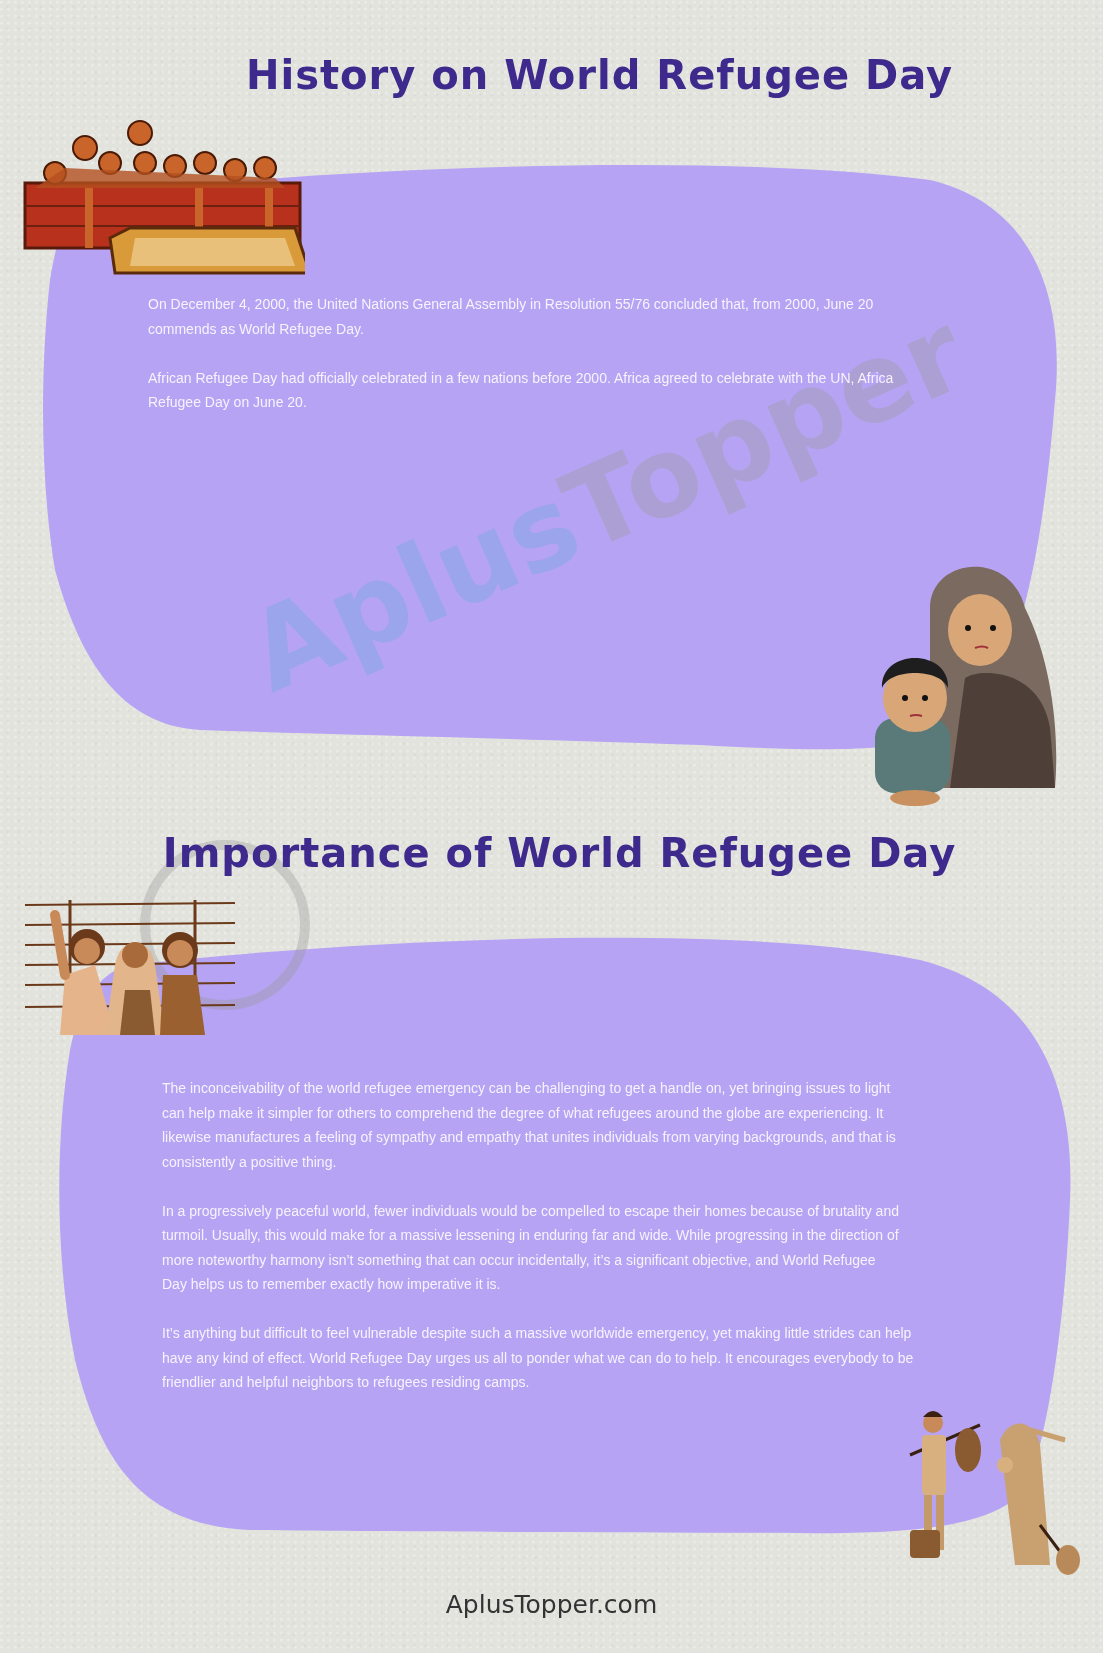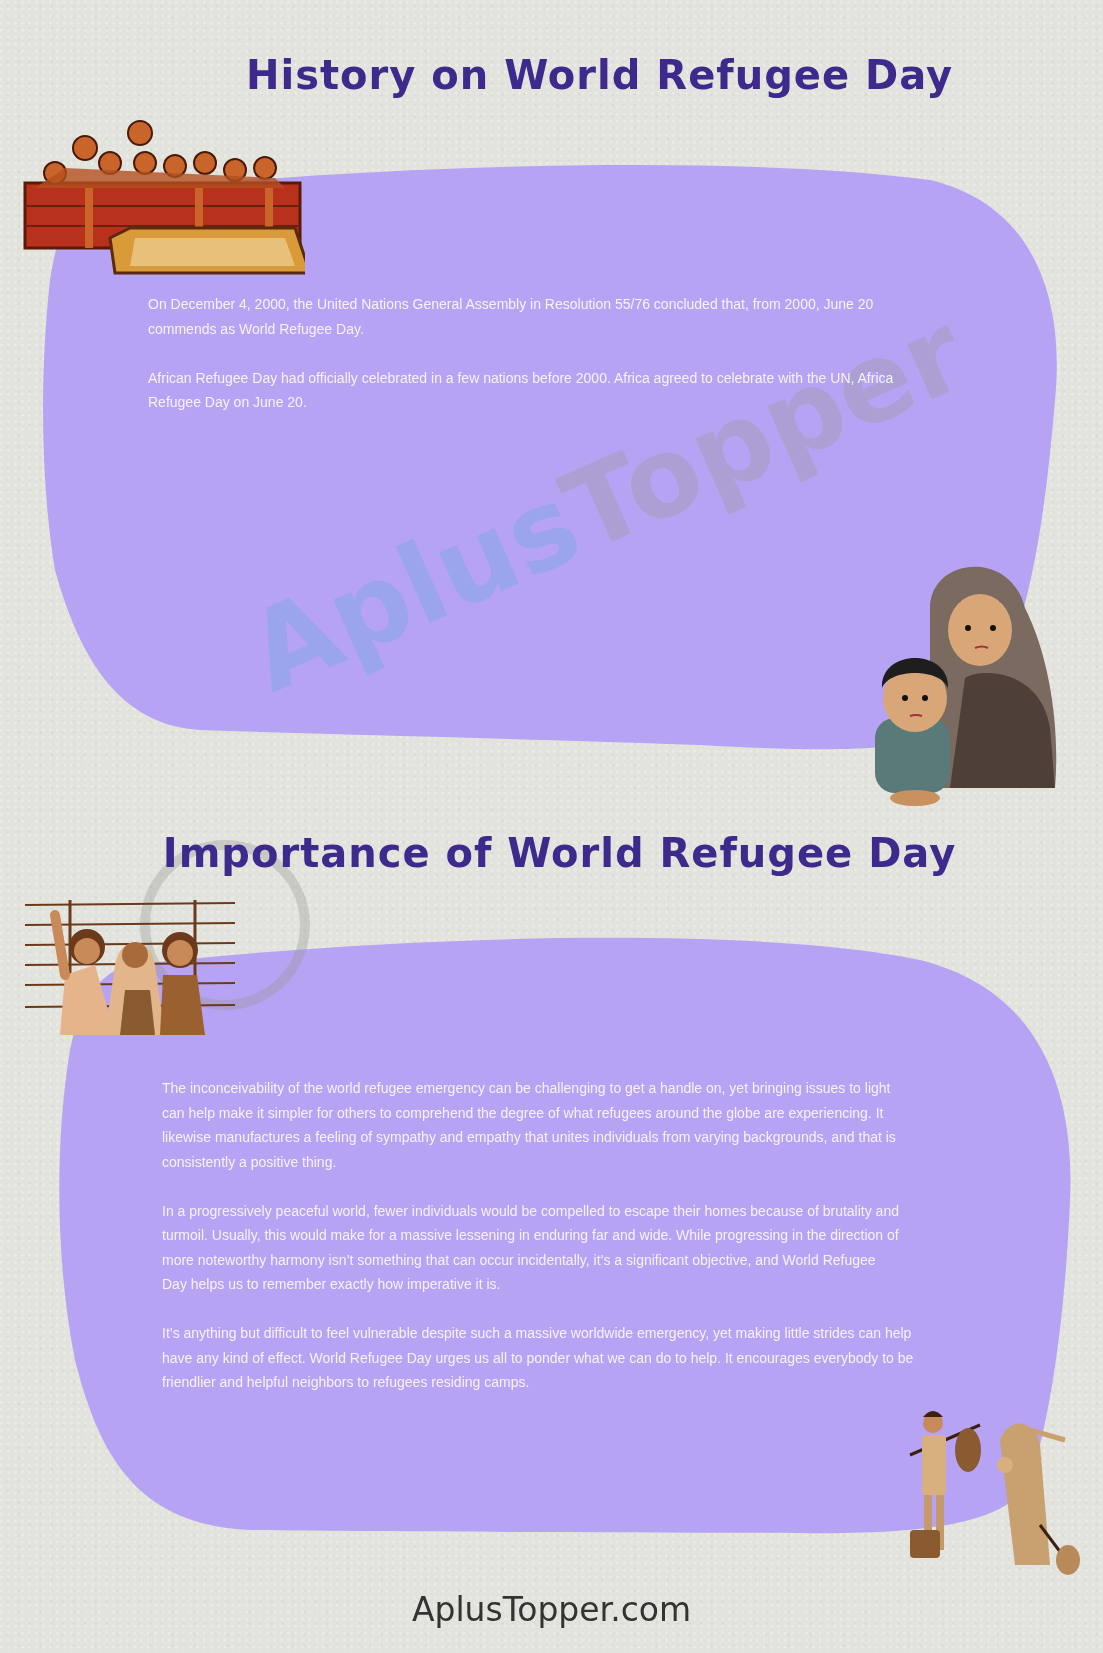--- a/index.html
+++ b/index.html
@@ -38,21 +38,21 @@
   }
   .watermark .w1 { color: #6aa9dd; }
   .watermark .w2 { color: #9a9a9a; }
   .wm-logo {
     position: absolute; z-index: 2; left: 140px; top: 840px;
     width: 150px; height: 150px; border: 10px solid rgba(150,150,150,0.35);
     border-radius: 50%; pointer-events: none;
   }
   .footer {
     position: absolute; left: 0; width: 1103px; top: 1590px; text-align: center;
-    font-size: 33px; color: #333333; font-family: "DejaVu Sans", sans-serif;
+    font-size: 25px; color: #333333; font-family: "DejaVu Sans", sans-serif;
     z-index: 3;
   }
 </style>
 </head>
 <body>
 
 <div class="bg-noise"></div>
 
 <div class="wm-logo"></div>
 <div class="watermark">

